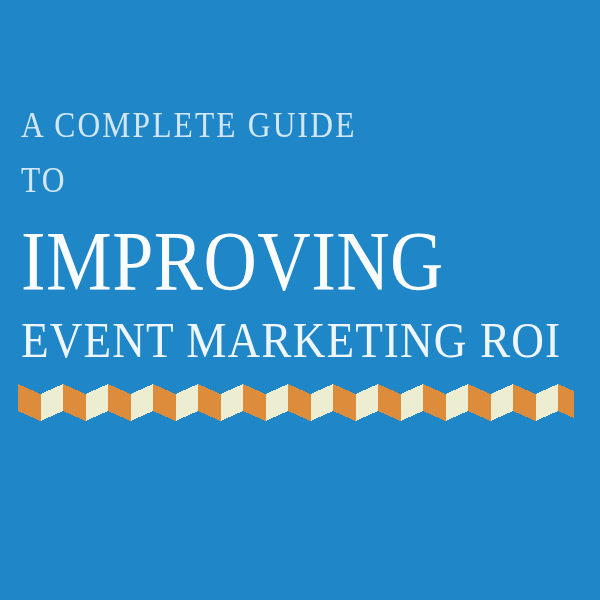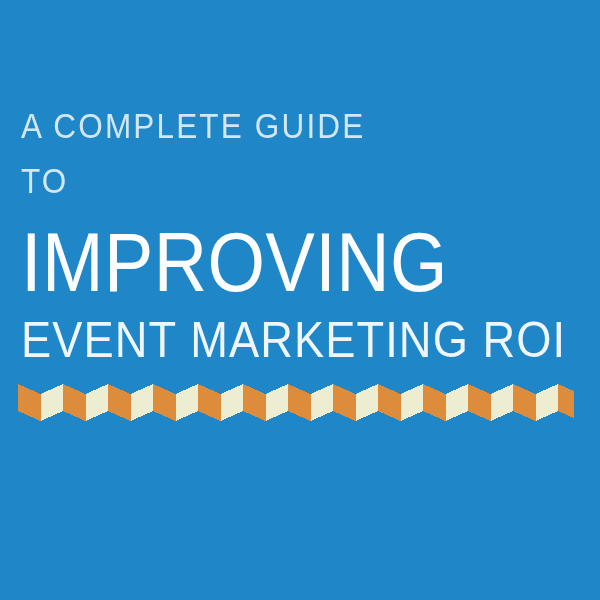--- a/index.html
+++ b/index.html
@@ -18,20 +18,21 @@
     font-family: "Liberation Sans", "DejaVu Sans", sans-serif;
     -webkit-font-smoothing: antialiased;
   }
 
   
   .title-block {
     position: absolute;
     left: 21px;
     top: 98px;
     right: 10px;
+    font-family: Liberation Serif, serif;
   }
 
   .eyebrow-line {
     display: block;
     color: #ffffff;
     opacity: 0.80;
     font-weight: 300;
     font-size: 35px;
     line-height: 55px;
     letter-spacing: 2.4px;

